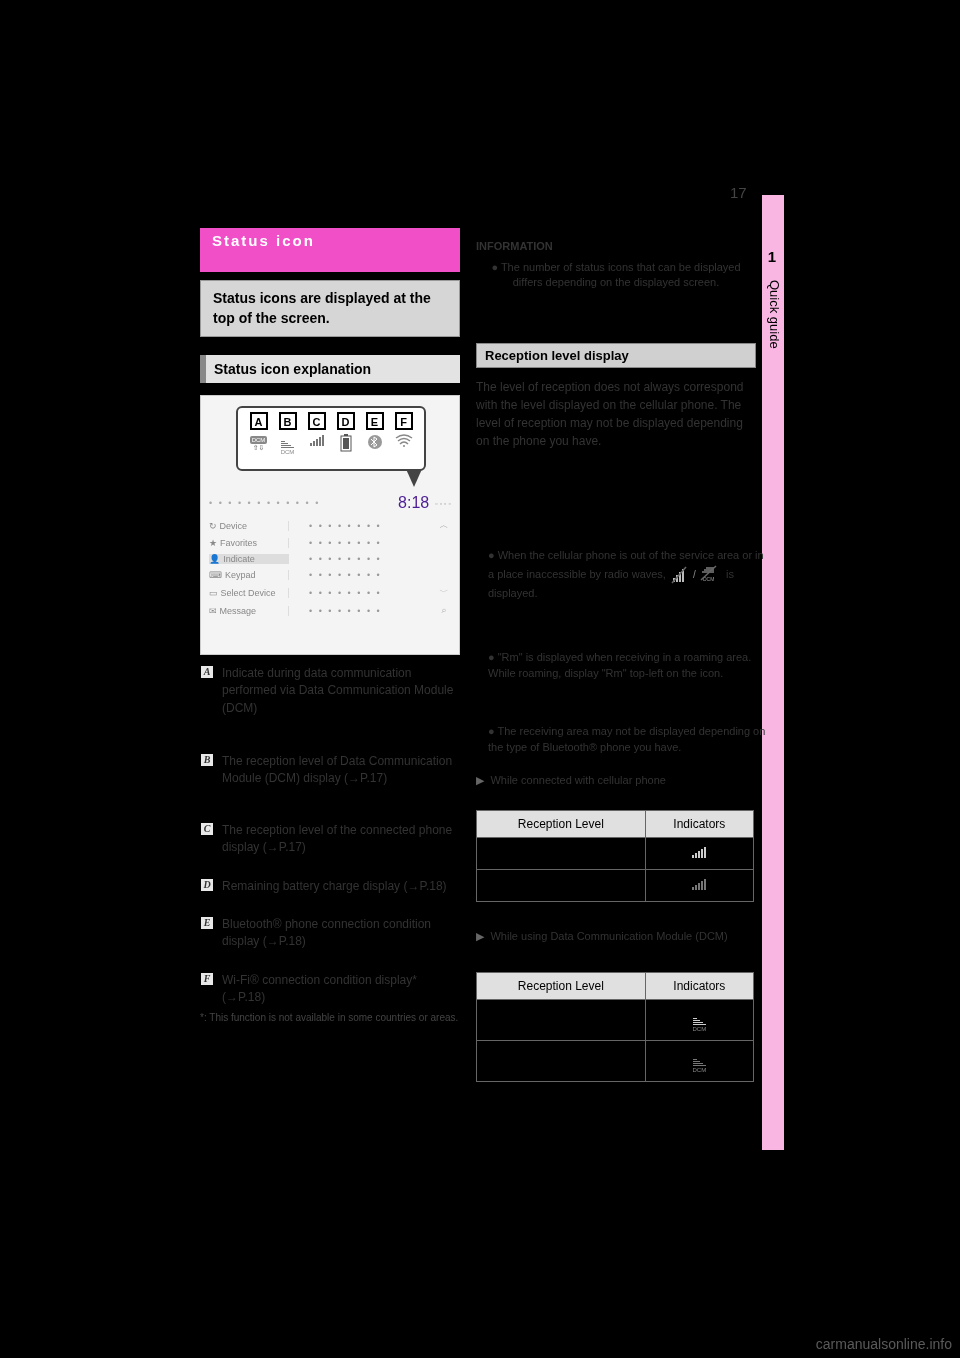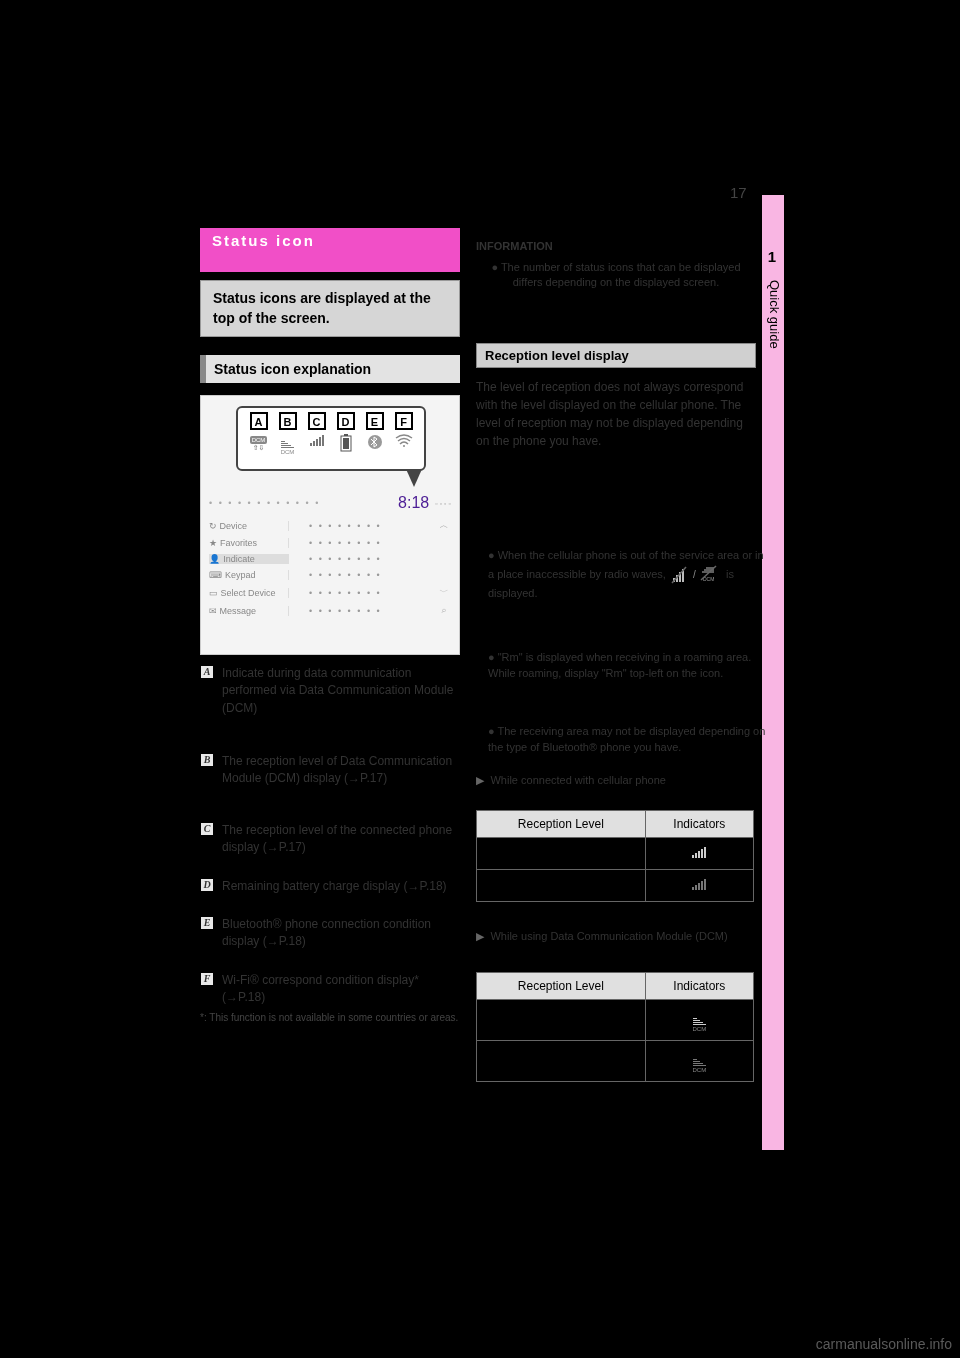--- a/index.html
+++ b/index.html
@@ -479,21 +479,21 @@
 <div class="legend-item" style="top:878px">
   <div class="legend-box">D</div>
   <div class="legend-text">Remaining battery charge display (→P.18)</div>
 </div>
 <div class="legend-item" style="top:916px">
   <div class="legend-box">E</div>
   <div class="legend-text">Bluetooth® phone connection condition display (→P.18)</div>
 </div>
 <div class="legend-item" style="top:972px">
   <div class="legend-box">F</div>
-  <div class="legend-text">Wi-Fi® correspond condition display* (→P.18)</div>
+  <div class="legend-text">Wi-Fi® connection condition display* (→P.18)</div>
 </div>
 <div class="asterisk-note" style="top:1012px">
   <span>*: This function is not available in some countries or areas.</span>
 </div>
 
 <div class="info-head" style="top:240px">INFORMATION</div>
 <div class="info-bullet" style="top:260px">
   <span>● The number of status icons that can be displayed differs depending on the displayed screen.</span>
 </div>
 

